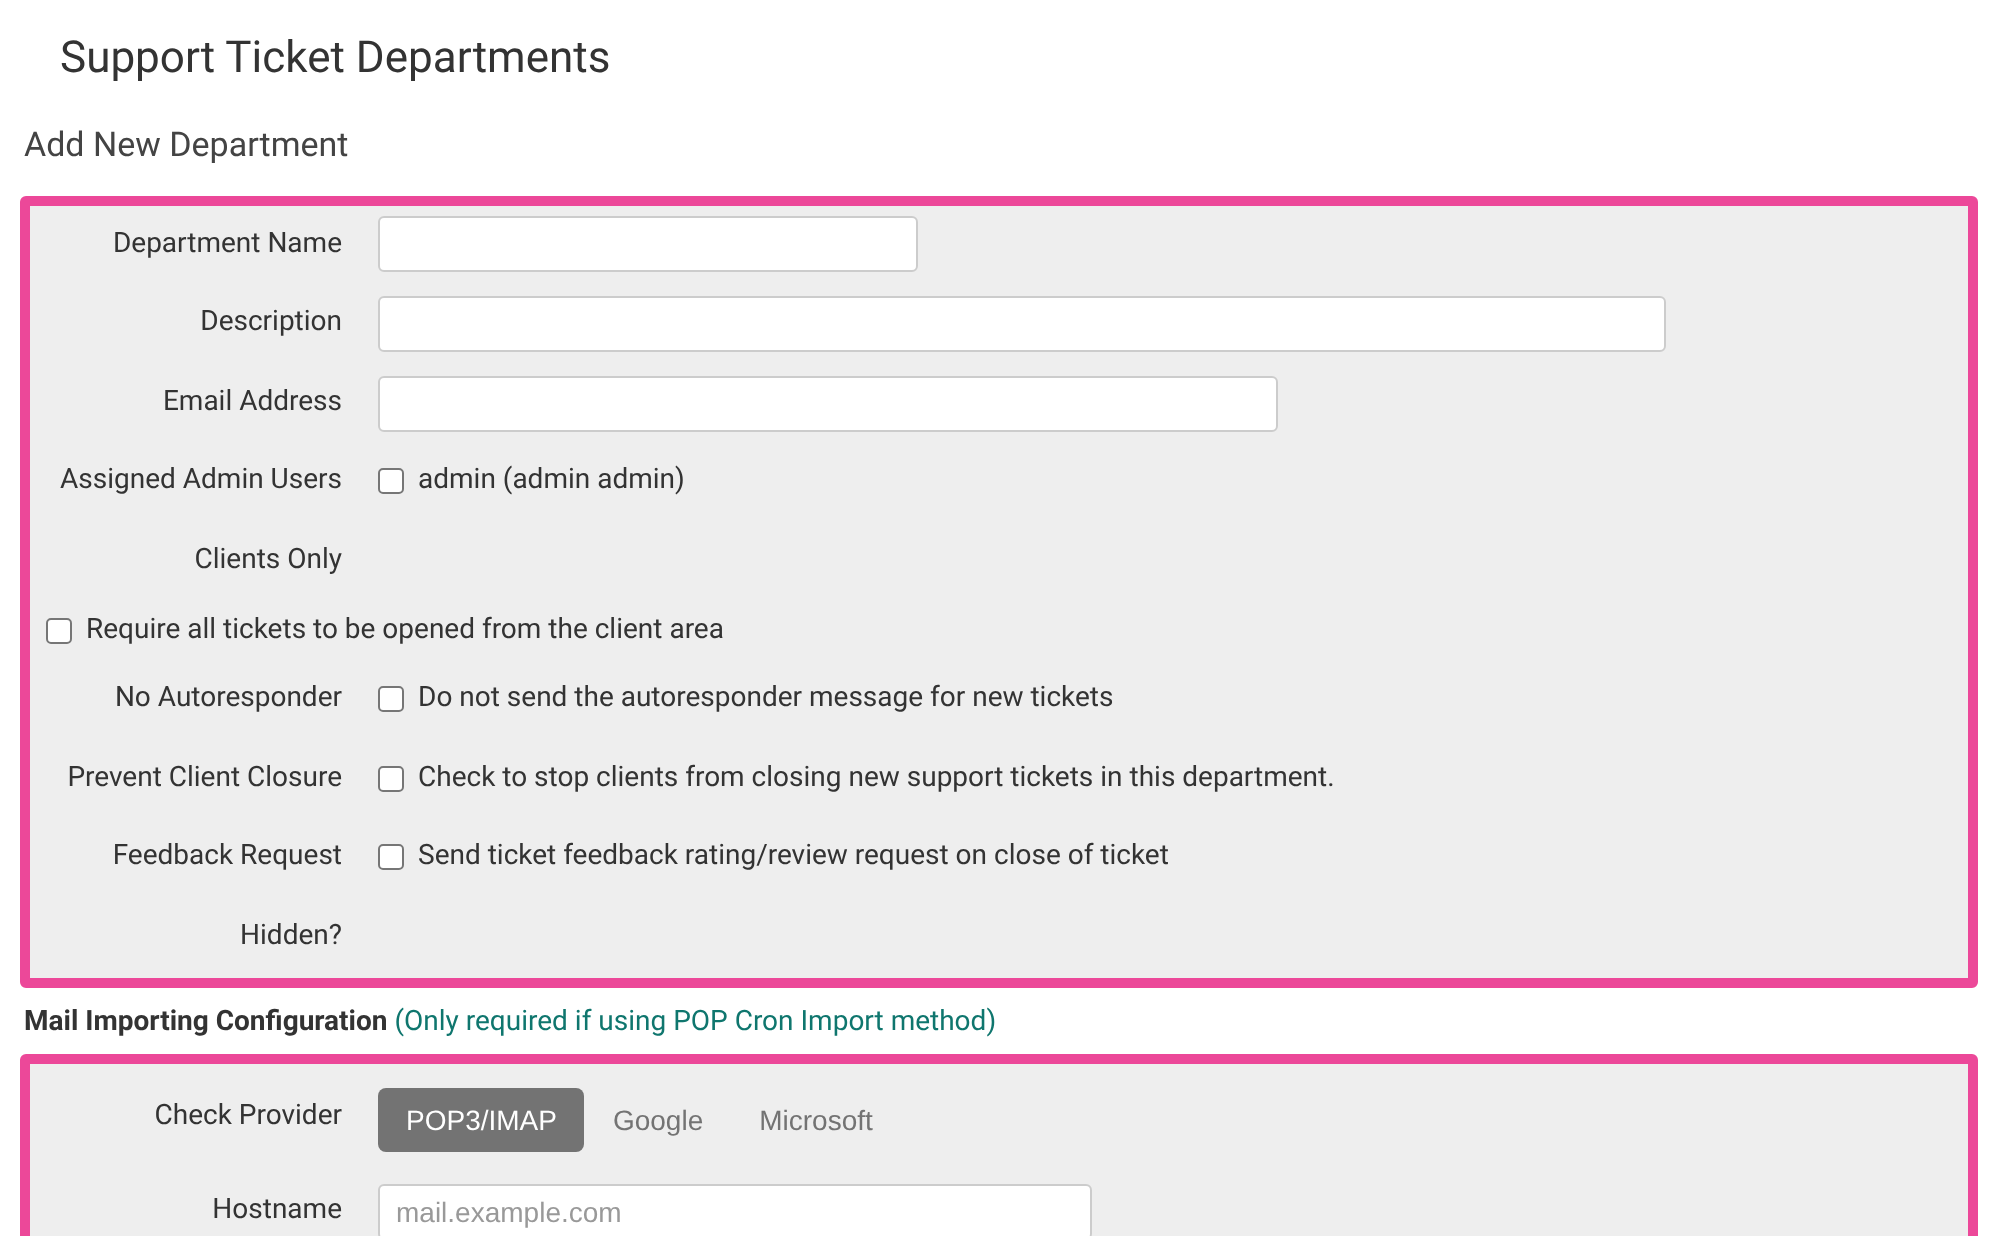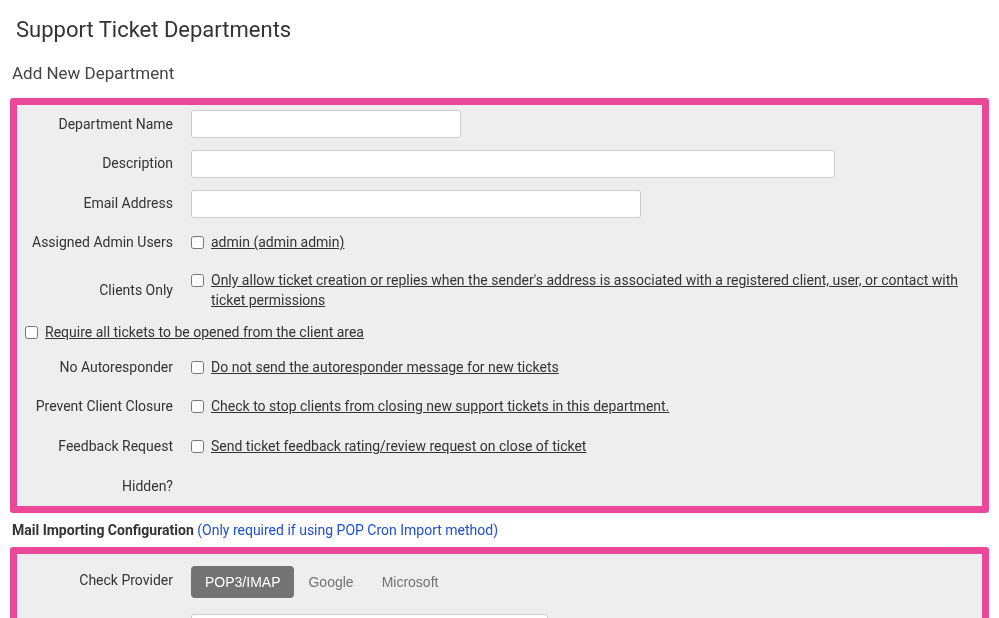--- a/index.html
+++ b/index.html
@@ -8,30 +8,30 @@
       font-size: 14px;
       color: #333;
       background: #fff;
       padding: 10px;
       line-height: 1.4;
     }
     h1.page-title {
       font-size: 22px;
       font-weight: 400;
       color: #333;
-      margin: 5px 0 16px 6px;
+      margin: 5px 0 16px 20px;
     }
     h2.section-title {
       font-size: 17px;
       font-weight: 400;
       color: #444;
       margin: 13px 0 12px 2px;
     }
     .panel {
-      border: 7px solid #ec4899;
+      border: 5px solid #ec4899;
       border-radius: 3px;
       background: #fff;
       margin-bottom: 8px;
       overflow: hidden;
     }
     .row {
       display: flex;
       align-items: stretch;
     }
     .row.stripe { background: #eeeeee; }
@@ -62,32 +62,32 @@
       border-radius: 3px;
       font-size: 14px;
       color: #555;
       background: #fff;
     }
     input[type="text"].w-sm { width: 270px; }
     input[type="text"].w-lg { width: 644px; }
     input[type="text"].w-md { width: 450px; }
     input[type="text"].w-mail { width: 357px; }
     input::placeholder { color: #999; }
-    .cb-row { display: flex; align-items: flex-start; gap: 7px; text-decoration: underline; }
+    .cb-row { display: flex; align-items: flex-start; gap: 7px; }
     .cb-row input[type="checkbox"] {
       margin-top: 3px;
       width: 13px; height: 13px;
     }
     .cb-row span { color: #333; line-height: 1.4; }
     .mail-config-heading {
       margin: 4px 0 6px 2px;
       font-size: 14px;
       color: #333;
     }
-    .mail-config-heading .sub { color: #1d4ed8; }
+    .mail-config-heading .sub { color: #0f766e; }
     .tabbar {
       display: flex;
       gap: 0;
       margin: 4px 0 2px 0;
     }
     .tab-btn {
       border: none;
       background: transparent;
       color: #737373;
       padding: 8px 14px;
@@ -134,26 +134,20 @@
     <div class="value-col">
       <label class="cb-row">
         <input type="checkbox" style="">
         <span>admin (admin admin)</span>
       </label>
     </div>
   </div>
 
   <div class="row stripe">
     <div class="label-col">Clients Only</div>
-    <div class="value-col tall">
-      <label class="cb-row">
-        <input type="checkbox" style="">
-        <span>Only allow ticket creation or replies when the sender's address is associated with a registered client, user, or contact with ticket permissions</span>
-      </label>
-    </div>
   </div>
 
   <div class="row stripe">
     <div class="value-col">
       <label class="cb-row">
         <input type="checkbox" style="">
         <span>Require all tickets to be opened from the client area</span>
       </label>
     </div>
   </div>

